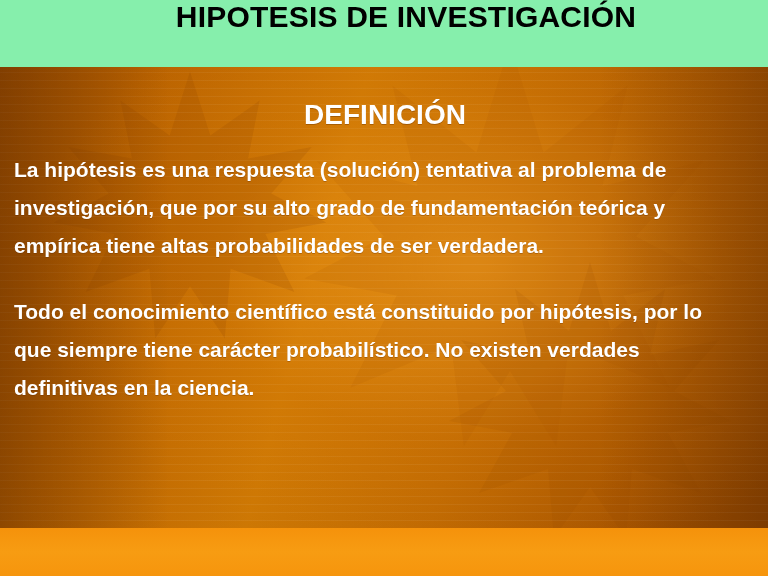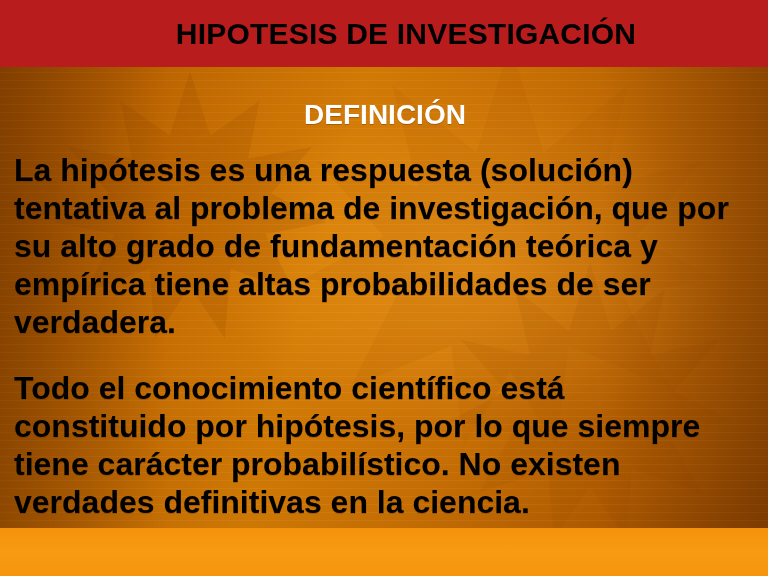--- a/index.html
+++ b/index.html
@@ -56,23 +56,22 @@
       linear-gradient(to right, rgba(80,36,0,0.40) 0%, rgba(80,36,0,0.0) 22%, rgba(80,36,0,0.0) 78%, rgba(80,36,0,0.30) 100%);
   }
 
   
   .title-banner {
     position: absolute;
     left: 0;
     top: 0;
     width: 768px;
     height: 67px;
-    background: #b91c1c;
+    background: #86efac;
     display: flex;
-    align-items: center;
     justify-content: center;
     box-sizing: border-box;
     padding-left: 44px;
   }
   .title-text {
     color: #000000;
     font-size: 30px;
     font-weight: bold;
     letter-spacing: 0.2px;
     white-space: nowrap;
@@ -100,22 +99,22 @@
   }
   .heading {
     text-align: center;
     color: #ffffff;
     font-size: 28px;
     font-weight: bold;
     margin: 0 0 20px 14px;
     text-shadow: 0 1px 0 rgba(90,40,0,0.35);
   }
   .para {
-    color: #000000;
-    font-size: 32px;
+    color: #ffffff;
+    font-size: 21px;
     font-weight: bold;
     line-height: 38px;
     margin: 0 0 28px 0;
     text-shadow: 0 1px 0 rgba(90,40,0,0.30);
   }
   .para:last-child {
     margin-bottom: 8px;
   }
 </style>
 </head>

